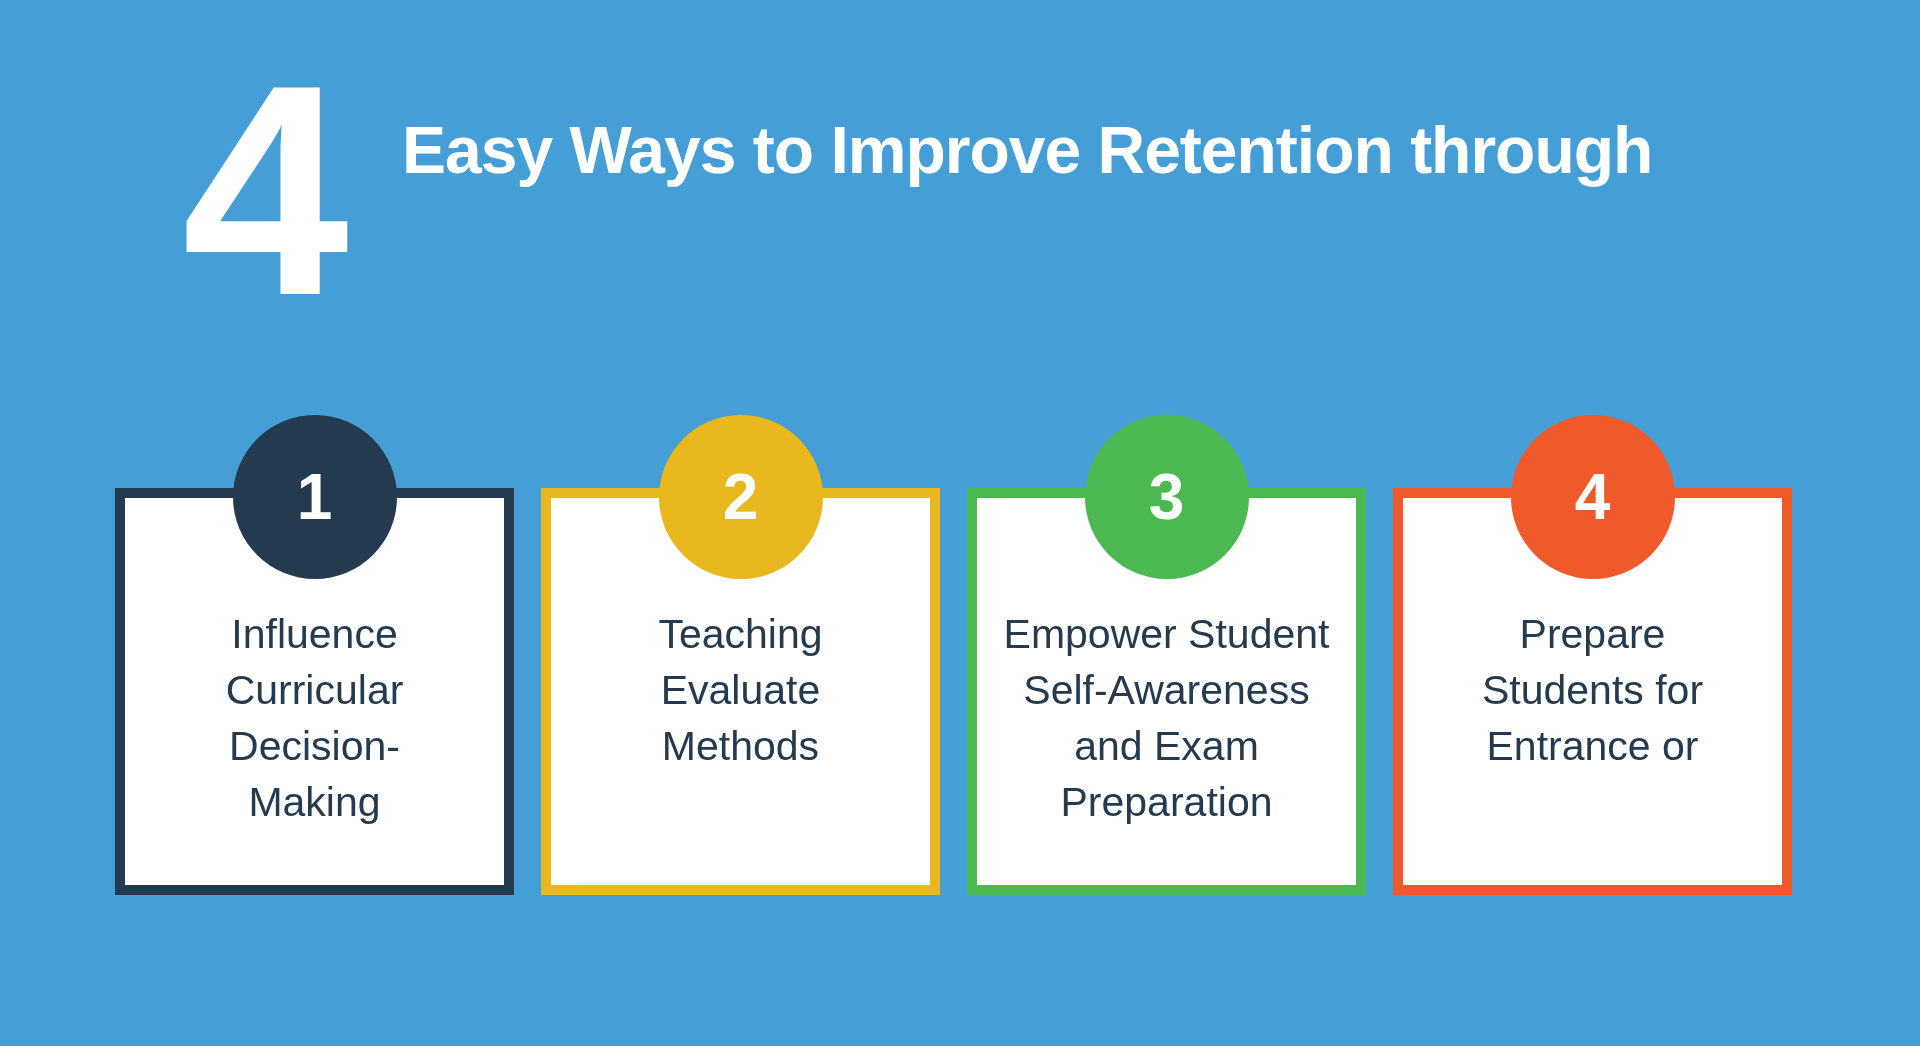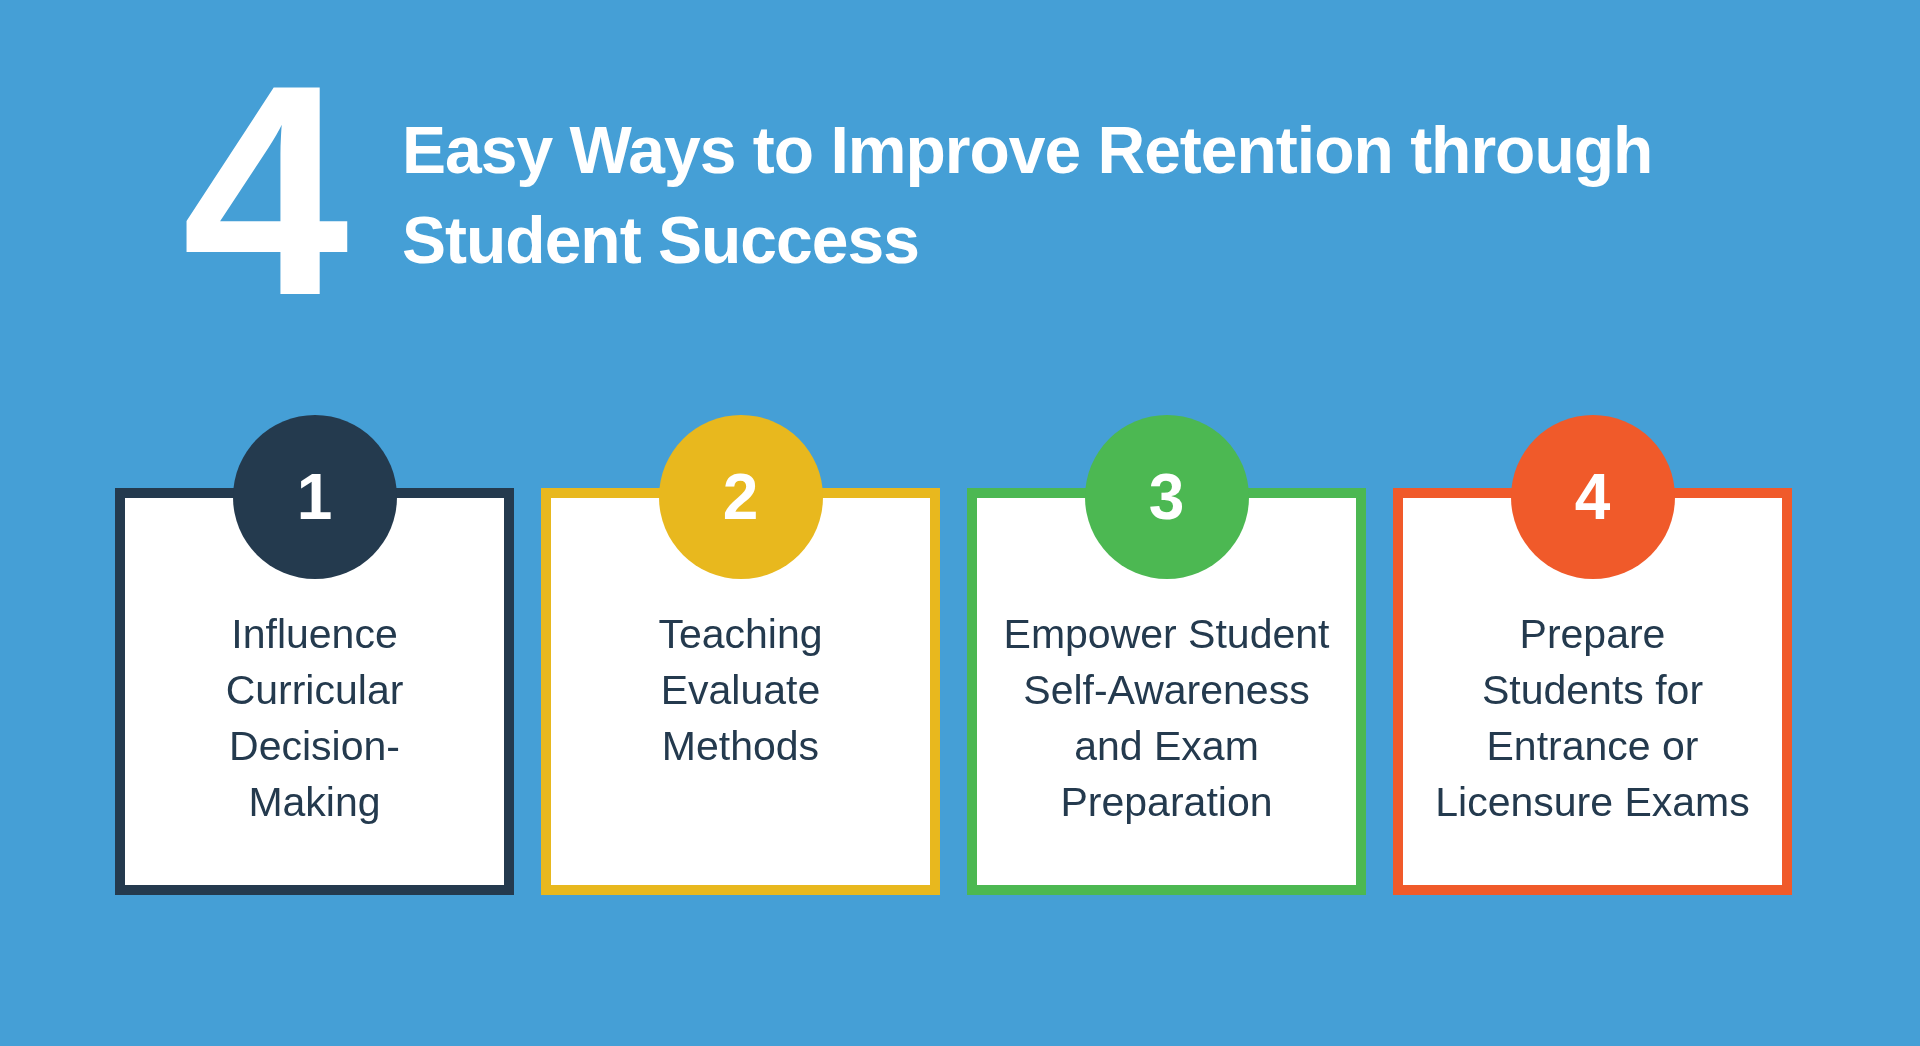--- a/index.html
+++ b/index.html
@@ -11,21 +11,20 @@
   .circle { position:absolute; top:-83px; left:50%; margin-left:-82px; width:164px; height:164px; border-radius:50%; display:flex; align-items:center; justify-content:center; color:#ffffff; font-size:64px; font-weight:bold; }
   .card-text { position:absolute; top:108px; left:0; right:0; text-align:center; color:#243a4e; font-size:41px; font-weight:normal; line-height:56px; padding:0 14px; }
   .card-text div { white-space:nowrap; }
 </style>
 </head>
 <body>
 
 <div class="big-num">4</div>
 <div class="title">
   <div>Easy Ways to Improve Retention through</div>
-  <div>Student Success</div>
 </div>
 
 <div class="card" style="left:115px; border-color:#243a4e;">
   <div class="circle" style="background:#243a4e;">1</div>
   <div class="card-text">
     <div>Influence</div>
     <div>Curricular</div>
     <div>Decision-</div>
     <div>Making</div>
   </div>
@@ -49,15 +48,14 @@
     <div>Preparation</div>
   </div>
 </div>
 
 <div class="card" style="left:1393px; border-color:#f05a2a;">
   <div class="circle" style="background:#f05a2a;">4</div>
   <div class="card-text">
     <div>Prepare</div>
     <div>Students for</div>
     <div>Entrance or</div>
-    <div>Licensure Exams</div>
   </div>
 </div>
 
 </body></html>

